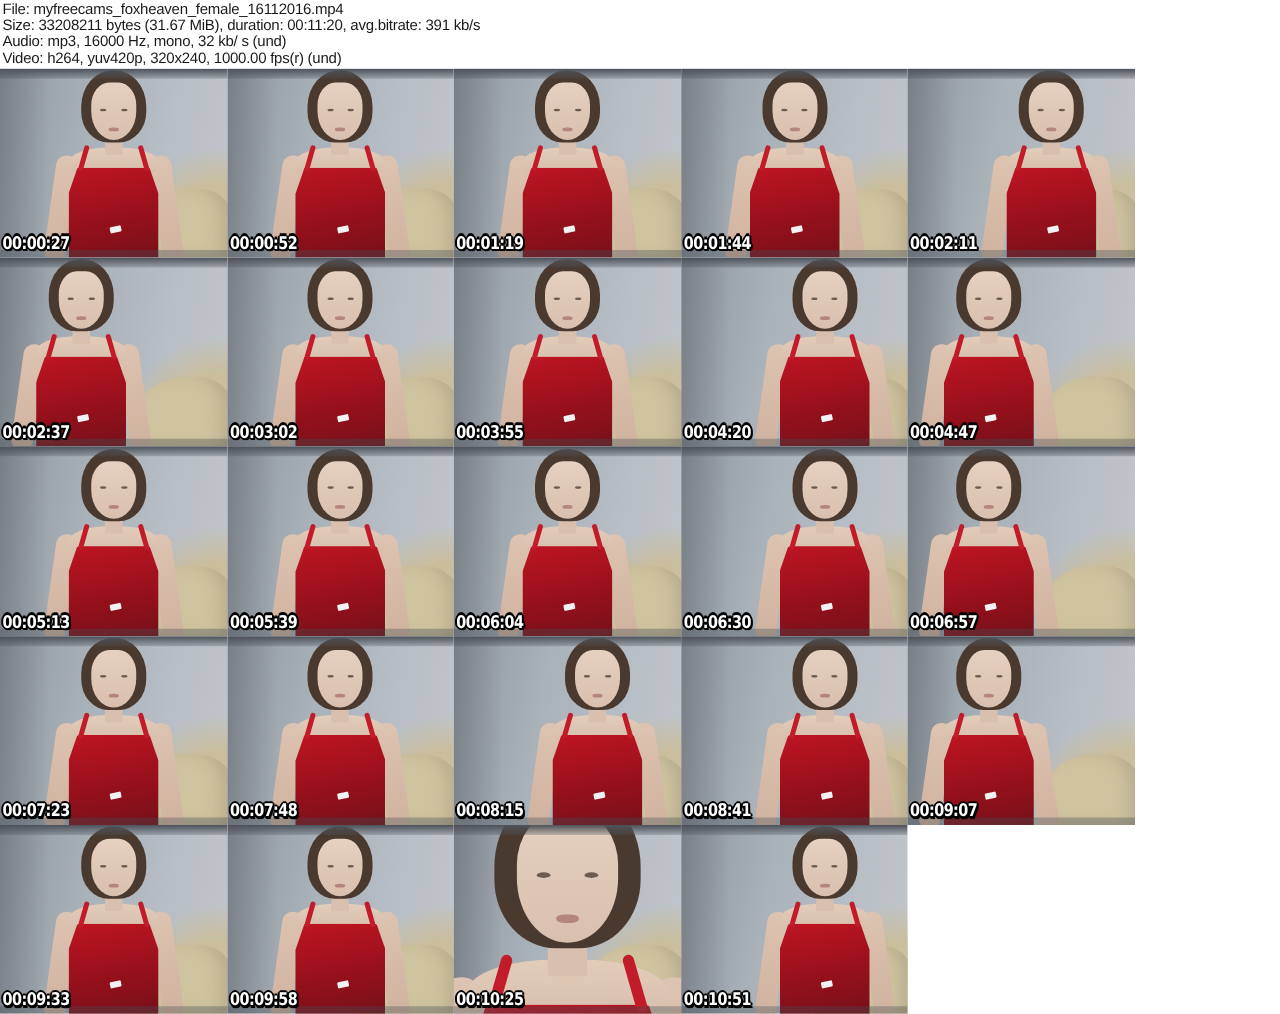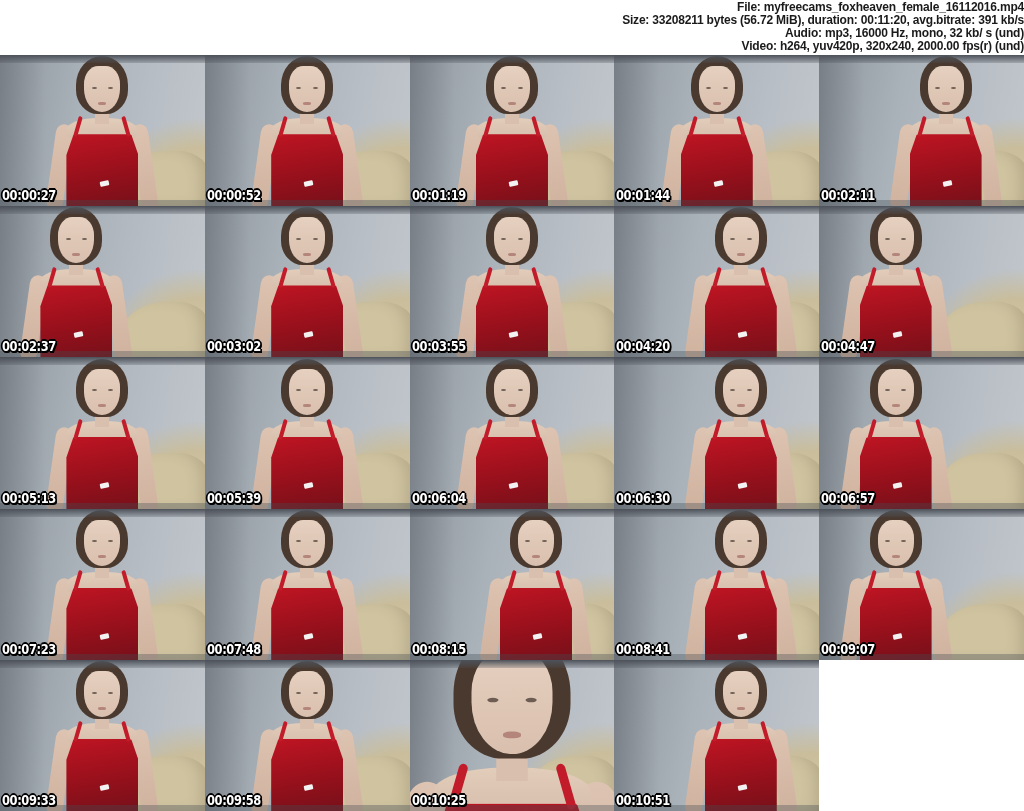--- a/index.html
+++ b/index.html
@@ -10,27 +10,27 @@
     overflow:hidden;
   }
   .sheet { width:1024px; height:811px; display:flex; flex-direction:column; }
 
   
   .meta {
     height:55px; background:#ffffff; color:#1a1a1a;
     padding:1px 0 0 2px; box-sizing:border-box;
   }
   .meta-line {
-    font-size:12px; font-weight:bold; line-height:13px;
-    letter-spacing:-0.2px; white-space:nowrap;text-align:right;
+    font-size:12px; font-weight:normal; line-height:13px;
+    letter-spacing:-0.2px; white-space:nowrap;
   }
 
   
   .grid {
-    width:1024px; height:756px;
+    width:908px; height:756px;
     display:grid;
     grid-template-columns:repeat(5, 1fr);
     grid-template-rows:repeat(5, 1fr);
   }
   .thumb {
     position:relative; overflow:hidden;
     background:linear-gradient(100deg,#8f969e 0%,#a9b1b9 38%,#b8bec5 70%,#c2c7cc 100%);
   }
   .thumb::before { 
     content:""; position:absolute; inset:0;
@@ -135,23 +135,23 @@
     white-space:nowrap;
   }
 </style>
 </head>
 <body>
 
 <div class="sheet">
 
   <div class="meta">
     <div class="meta-line">File: myfreecams_foxheaven_female_16112016.mp4</div>
-    <div class="meta-line">Size: 33208211 bytes (56.72 MiB), duration: 00:11:20, avg.bitrate: 391 kb/s</div>
+    <div class="meta-line">Size: 33208211 bytes (31.67 MiB), duration: 00:11:20, avg.bitrate: 391 kb/s</div>
     <div class="meta-line">Audio: mp3, 16000 Hz, mono, 32 kb/ s (und)</div>
-    <div class="meta-line">Video: h264, yuv420p, 320x240, 2000.00 fps(r) (und)</div>
+    <div class="meta-line">Video: h264, yuv420p, 320x240, 1000.00 fps(r) (und)</div>
   </div>
 
   <div class="grid">
       <div class="thumb pose-center">
     <div class="couch"></div>
     <div class="pillow"></div>
     <div class="person">
       <div class="arm arm-l"></div>
       <div class="arm arm-r"></div>
       <div class="chest"></div>

